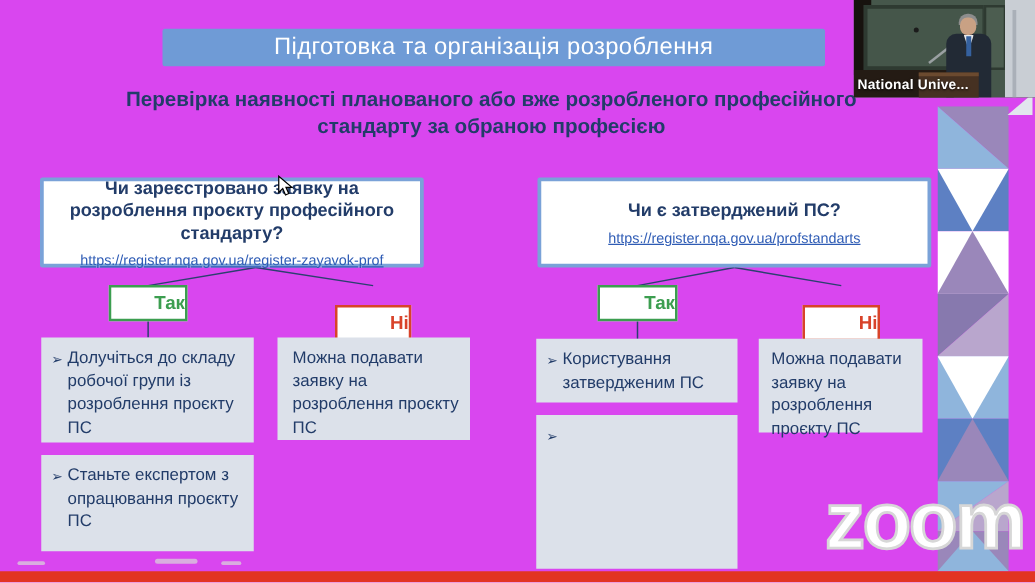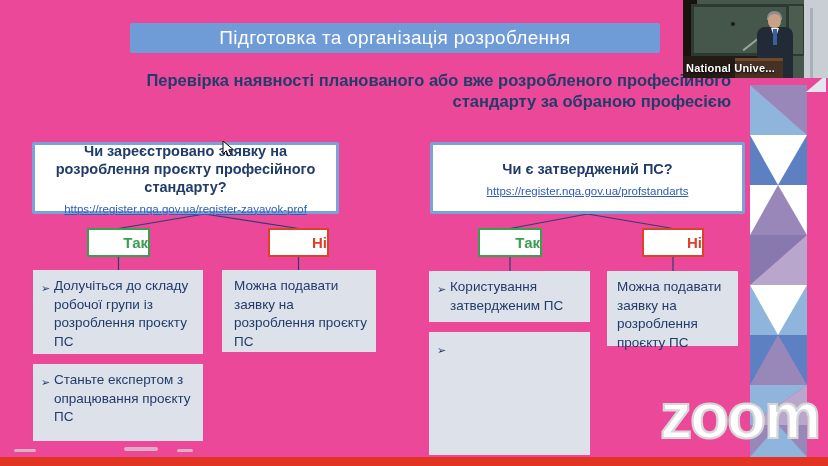--- a/index.html
+++ b/index.html
@@ -1,41 +1,41 @@
 <!DOCTYPE html>
 <html style="--banner_blue: #6f9bd6; --heading_navy: #223c69; --question_border_blue: #7aa2d8; --link_blue: #2f5cb5; --yes_green: #3c9e50; --no_red: #d8432a; --outcome_box_bg: #dce1ea; --bottom_bar_red: #e23422;"><head>
 <meta charset="utf-8">
 <style>
   html,body{margin:0;padding:0;background:#fff;}
-  .stage{position:relative;width:828px;height:466px;overflow:hidden;background:#ec4899;
+  .stage{position:relative;width:828px;height:466px;overflow:hidden;background:#d946ef;
          font-family:"Liberation Sans", sans-serif;}
 
   
   .banner{position:absolute;left:130px;top:23px;width:530px;height:30px;border-radius:2px;
           background:var(--banner_blue,#6f9bd6);display:flex;align-items:center;justify-content:center;}
   .banner span{color:#fff;font-size:19px;letter-spacing:.3px;}
 
   
-  .subtitle{position:absolute;left:55px;top:70px;width:676px;text-align:right;
+  .subtitle{position:absolute;left:55px;top:70px;width:676px;text-align:center;
             color:var(--heading_navy,#213a66);font-weight:bold;font-size:16.5px;line-height:21px;z-index:1;}
 
   
   .qbox{position:absolute;background:#fff;border:3px solid var(--question_border_blue,#7aa2d8);
         border-radius:2px;box-sizing:border-box;display:flex;flex-direction:column;
         align-items:center;justify-content:center;text-align:center;}
   .qbox .qtext{color:var(--heading_navy,#213a66);font-weight:bold;font-size:14.5px;line-height:18px;padding:0 8px;}
   .qbox a{margin-top:7px;font-size:11.5px;color:var(--link_blue,#2f5cb5);text-decoration:underline;cursor:pointer;}
   .qbox-left{left:32px;top:142px;width:307px;height:72px;}
   .qbox-right{left:430px;top:142px;width:315px;height:72px;}
 
   
   .yn{position:absolute;background:#fff;box-sizing:border-box;height:29px;display:flex;
       align-items:center;justify-content:flex-end;font-weight:bold;font-size:15px;}
   .yes{border:2.5px solid var(--yes_green,#3c9e50);color:var(--yes_green,#2f9242);}
-  .no{border:2.5px solid var(--no_red,#d8432a);color:var(--no_red,#d8432a);}
+  .no{border:2.5px solid var(--no_red,#d8432a);color:var(--no_red,#d8432a);margin-top:16px;}
   .yn-l-yes{left:87px;top:228px;width:63px;}
   .yn-l-no{left:268px;top:228px;width:61px;}
   .yn-r-yes{left:478px;top:228px;width:64px;}
   .yn-r-no{left:642px;top:228px;width:62px;}
 
   
   .obox{position:absolute;background:var(--outcome_box_bg,#dce1ea);box-sizing:border-box;
         color:var(--heading_navy,#24406e);font-size:13.5px;line-height:18.5px;
         padding:7px 6px 6px 8px;display:flex;}
   .obox .bullet{flex:0 0 13px;font-size:11px;padding-top:2px;color:var(--heading_navy,#24406e);}

